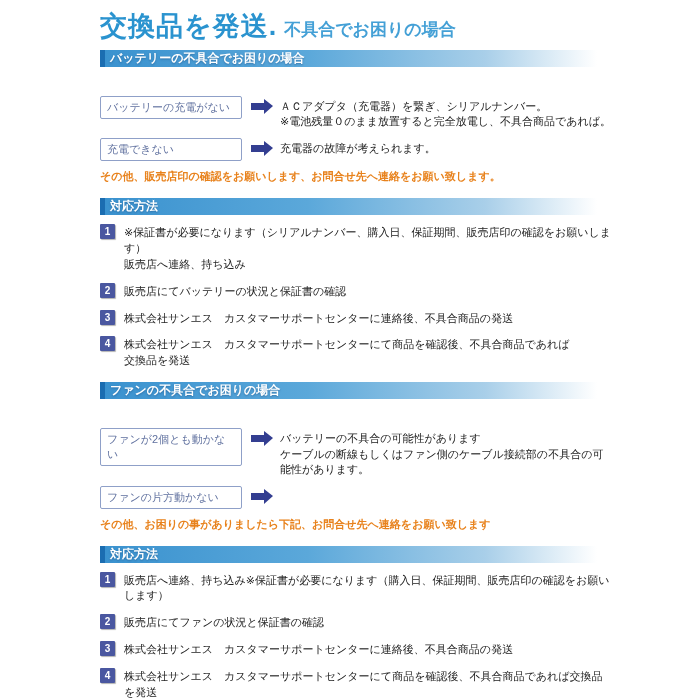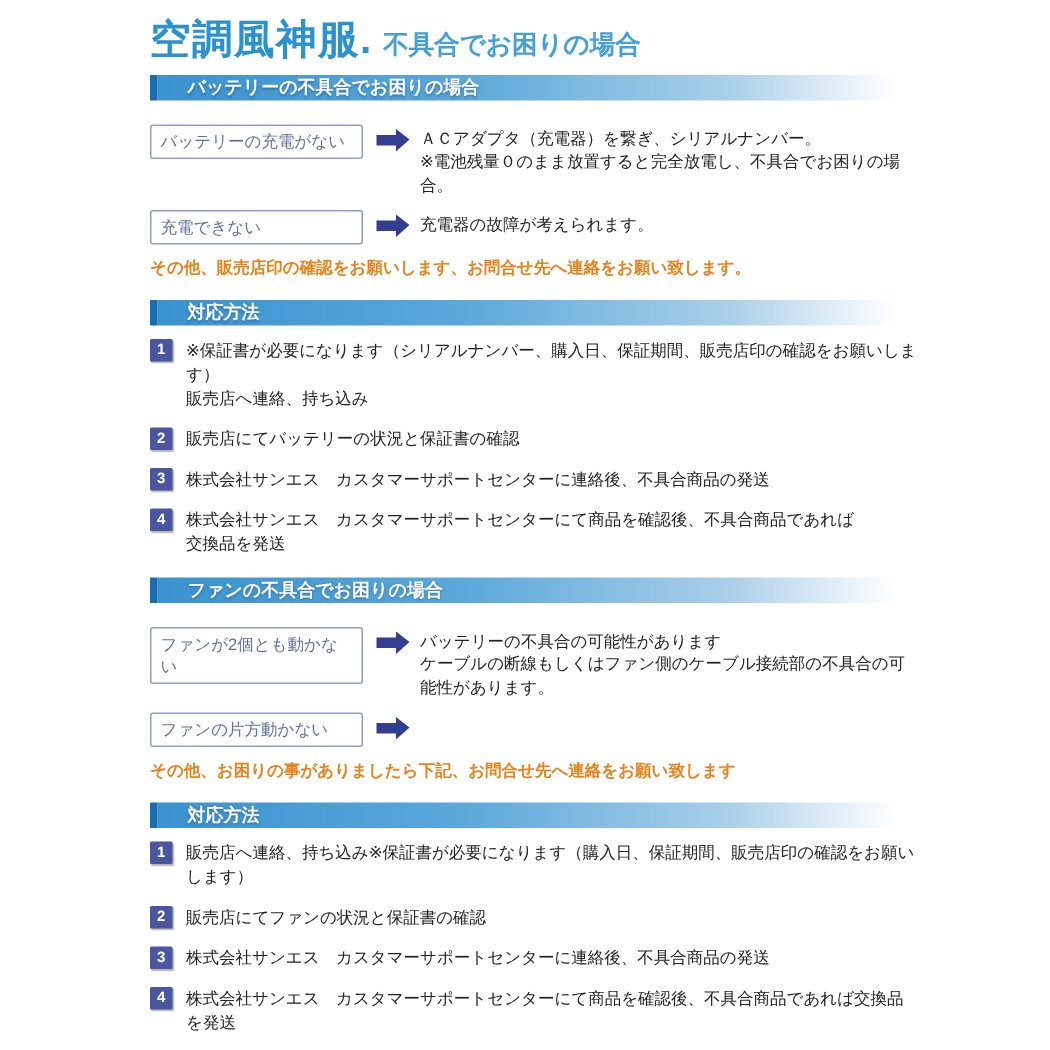--- a/index.html
+++ b/index.html
@@ -5,60 +5,60 @@
   html,body{margin:0;padding:0;background:#ffffff;width:700px;height:700px;overflow:hidden;}
   body{font-family:"Liberation Sans","DejaVu Sans",sans-serif;color:#222;}
   .page{padding:8px 0 0 100px;width:512px;}
 
   .page-title{white-space:nowrap;margin-bottom:4px;}
   .brand{color:#2a93cf;font-size:27px;font-weight:bold;letter-spacing:1px;}
   .suffix{color:#44a0d6;font-size:17px;font-weight:bold;margin-left:7px;font-family:Liberation Serif, serif;}
 
   .bar{height:17px;line-height:17px;margin:13px 0 4px 0;
        background:linear-gradient(90deg,#3a92cf 0%,#5ba8da 40%,#a9cfe9 75%,rgba(255,255,255,0) 97%);
-       border-left:5px solid #1b6db1;padding-left:20px;color:#ffffff;
+       border-left:5px solid #1b6db1;padding-left:5px;color:#ffffff;
        font-size:12px;font-weight:bold;text-shadow:0 1px 2px rgba(20,60,110,.45);}
   .bar.first{margin-top:6px;}
 
   .qa-row{display:flex;align-items:flex-start;margin-bottom:8px;font-size:11px;}
   .q-box{width:128px;border:1px solid #8fa0c8;border-radius:2px;padding:3px 6px;
          color:#60719f;font-size:11px;background:#fff;flex-shrink:0;}
   .arrow{width:13px;height:7px;background:#333e91;position:relative;display:inline-block;
          flex-shrink:0;margin:7px 16px 0 9px;}
   .arrow::after{content:"";position:absolute;left:13px;top:-4px;
          border-left:9px solid #333e91;border-top:7px solid transparent;border-bottom:8px solid transparent;}
   .a-lines{line-height:1.4;padding-top:3px;color:#222;}
 
   .notice{color:#e8821c;font-size:11px;font-weight:bold;margin:4px 0 14px 0;}
 
   .step-row{display:flex;margin-bottom:10px;font-size:11px;}
   .step-num{width:15px;height:15px;background:#4a57a0;color:#fff;font-size:10px;font-weight:bold;
             text-align:center;line-height:15px;margin-right:9px;flex-shrink:0;border-radius:1px;
             box-shadow:1px 1px 1px rgba(0,0,0,.3);}
   .step-lines{line-height:1.45;color:#222;padding-top:1px;}
   .steps-wrap{margin-top:9px;}
-  .qa-wrap{margin-top:16px;}
+  .qa-wrap{margin-top:29px;}
 </style>
 </head>
 <body>
 
 <div class="page">
   <div class="page-title">
-    <span class="brand">空調風神服.</span><span class="suffix">不具合でお困りの場合</span>
+    <span class="brand">交換品を発送.</span><span class="suffix">不具合でお困りの場合</span>
   </div>
 
   <div id="sections">
       <div class="bar first"><span>バッテリーの不具合でお困りの場合</span></div>
       <div class="qa-wrap">
         <div class="qa-row">
           <div class="q-box"><span>バッテリーの充電がない</span></div>
           <span class="arrow"></span>
           <div class="a-lines">
             <div>ＡＣアダプタ（充電器）を繋ぎ、シリアルナンバー。</div>
-            <div>※電池残量０のまま放置すると完全放電し、不具合でお困りの場合。</div>
+            <div>※電池残量０のまま放置すると完全放電し、不具合商品であれば。</div>
           </div>
         </div>
         <div class="qa-row">
           <div class="q-box"><span>充電できない</span></div>
           <span class="arrow"></span>
           <div class="a-lines">
             <div>充電器の故障が考えられます。</div>
           </div>
         </div>
       </div>

